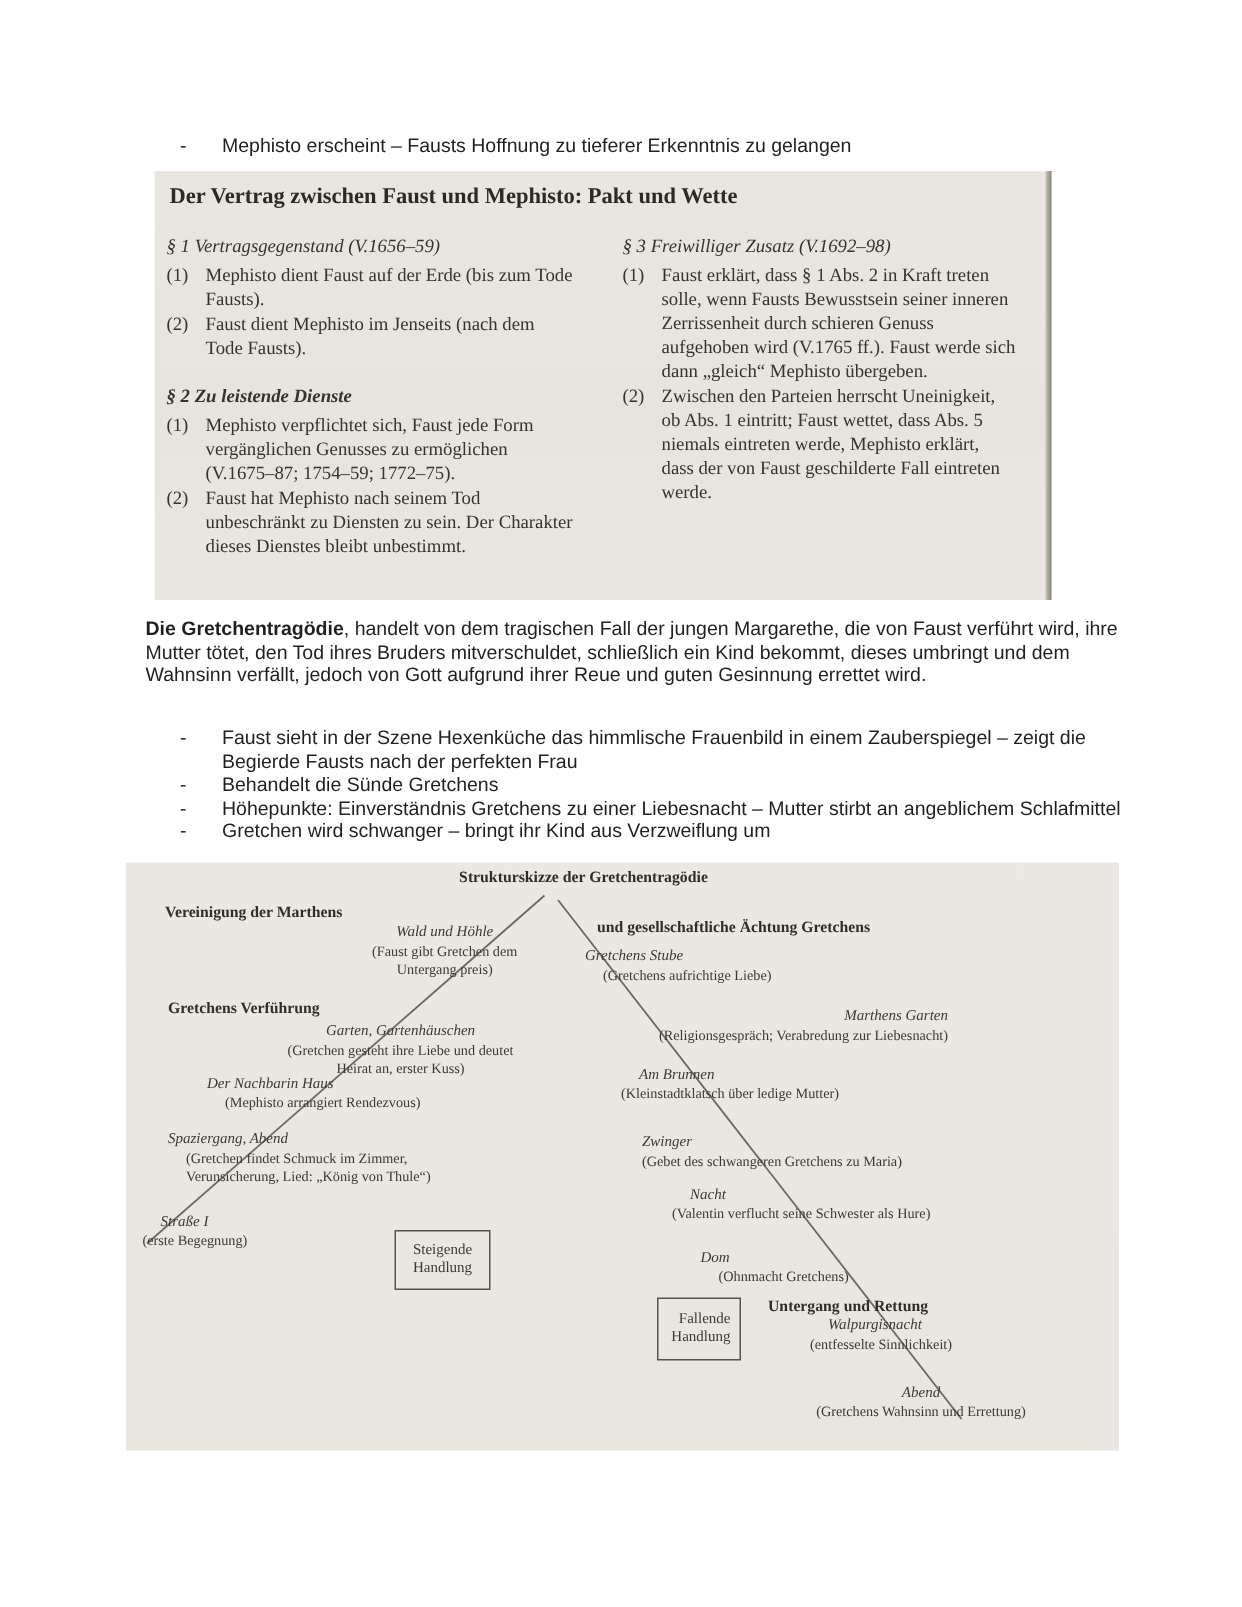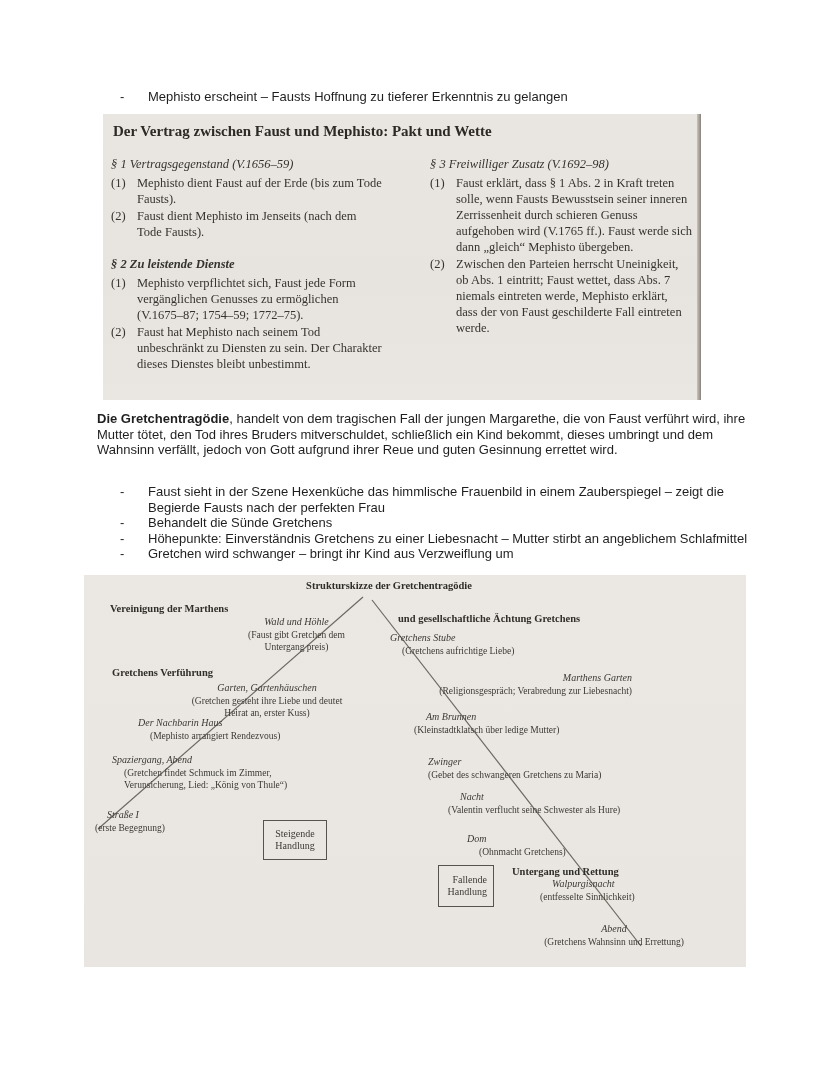--- a/index.html
+++ b/index.html
@@ -24,21 +24,21 @@
     position:absolute; top:114px; left:103px; width:598px; height:286px;
     background:linear-gradient(180deg,#e9e6e1 0%, #e7e4df 60%, #eae7e2 100%);
     font-family:"Liberation Serif", serif; color:#35332d;
     padding:9px 16px 8px 8px;
   }
   .scan-contract::after {
     content:""; position:absolute; top:0; right:0; width:4px; height:100%;
     background:linear-gradient(90deg,#c9c5bd,#87837a);
   }
   .contract-title { font-size:15px; font-weight:bold; color:#2c2a25; margin:0 0 16px 2px; }
-  .contract-cols { display:flex; gap:47px; }
+  .contract-cols { display:flex; gap:32px; }
   .ccol { font-size:12.5px; line-height:16px; }
   .ccol.left { width:272px; flex:0 0 272px; }
   .ccol.right { width:262px; flex:0 0 262px; }
   .sec-heading { font-style:italic; margin-bottom:3px; }
   .sec-heading.second { margin-top:16px;font-weight:bold; }
   .c-item { display:flex; margin-bottom:1px; }
   .c-num { width:26px; flex:0 0 26px; }
   .c-text { flex:1; }
 
   
@@ -97,21 +97,21 @@
       </div>
 
       <div class="ccol right">
         <div class="sec-heading">§ 3 Freiwilliger Zusatz (V.1692–98)</div>
         <div class="c-item">
           <span class="c-num">(1)</span>
           <span class="c-text">Faust erklärt, dass § 1 Abs. 2 in Kraft treten solle, wenn Fausts Bewusstsein sei­ner inneren Zerrissenheit durch schieren Genuss aufgehoben wird (V.1765 ff.). Faust werde sich dann „gleich“ Mephisto übergeben.</span>
         </div>
         <div class="c-item">
           <span class="c-num">(2)</span>
-          <span class="c-text">Zwischen den Parteien herrscht Uneinig­keit, ob Abs. 1 eintritt; Faust wettet, dass Abs. 7 niemals eintreten werde, Mephisto erklärt, dass der von Faust geschilderte Fall eintreten werde.</span>
+          <span class="c-text">Zwischen den Parteien herrscht Uneinig­keit, ob Abs. 1 eintritt; Faust wettet, dass Abs. 5 niemals eintreten werde, Mephisto erklärt, dass der von Faust geschilderte Fall eintreten werde.</span>
         </div>
       </div>
 
     </div>
   </section>
 
   <p class="para"><b>Die Gretchentragödie</b><span>, handelt von dem tragischen Fall der jungen Margarethe, die von Faust verführt wird, ihre Mutter tötet, den Tod ihres Bruders mitverschuldet, schließlich ein Kind bekommt, dieses umbringt und dem Wahnsinn verfällt, jedoch von Gott aufgrund ihrer Reue und guten Gesinnung errettet wird.</span></p>
 
   <div class="bullet-list">
     <div class="bullet-item">

